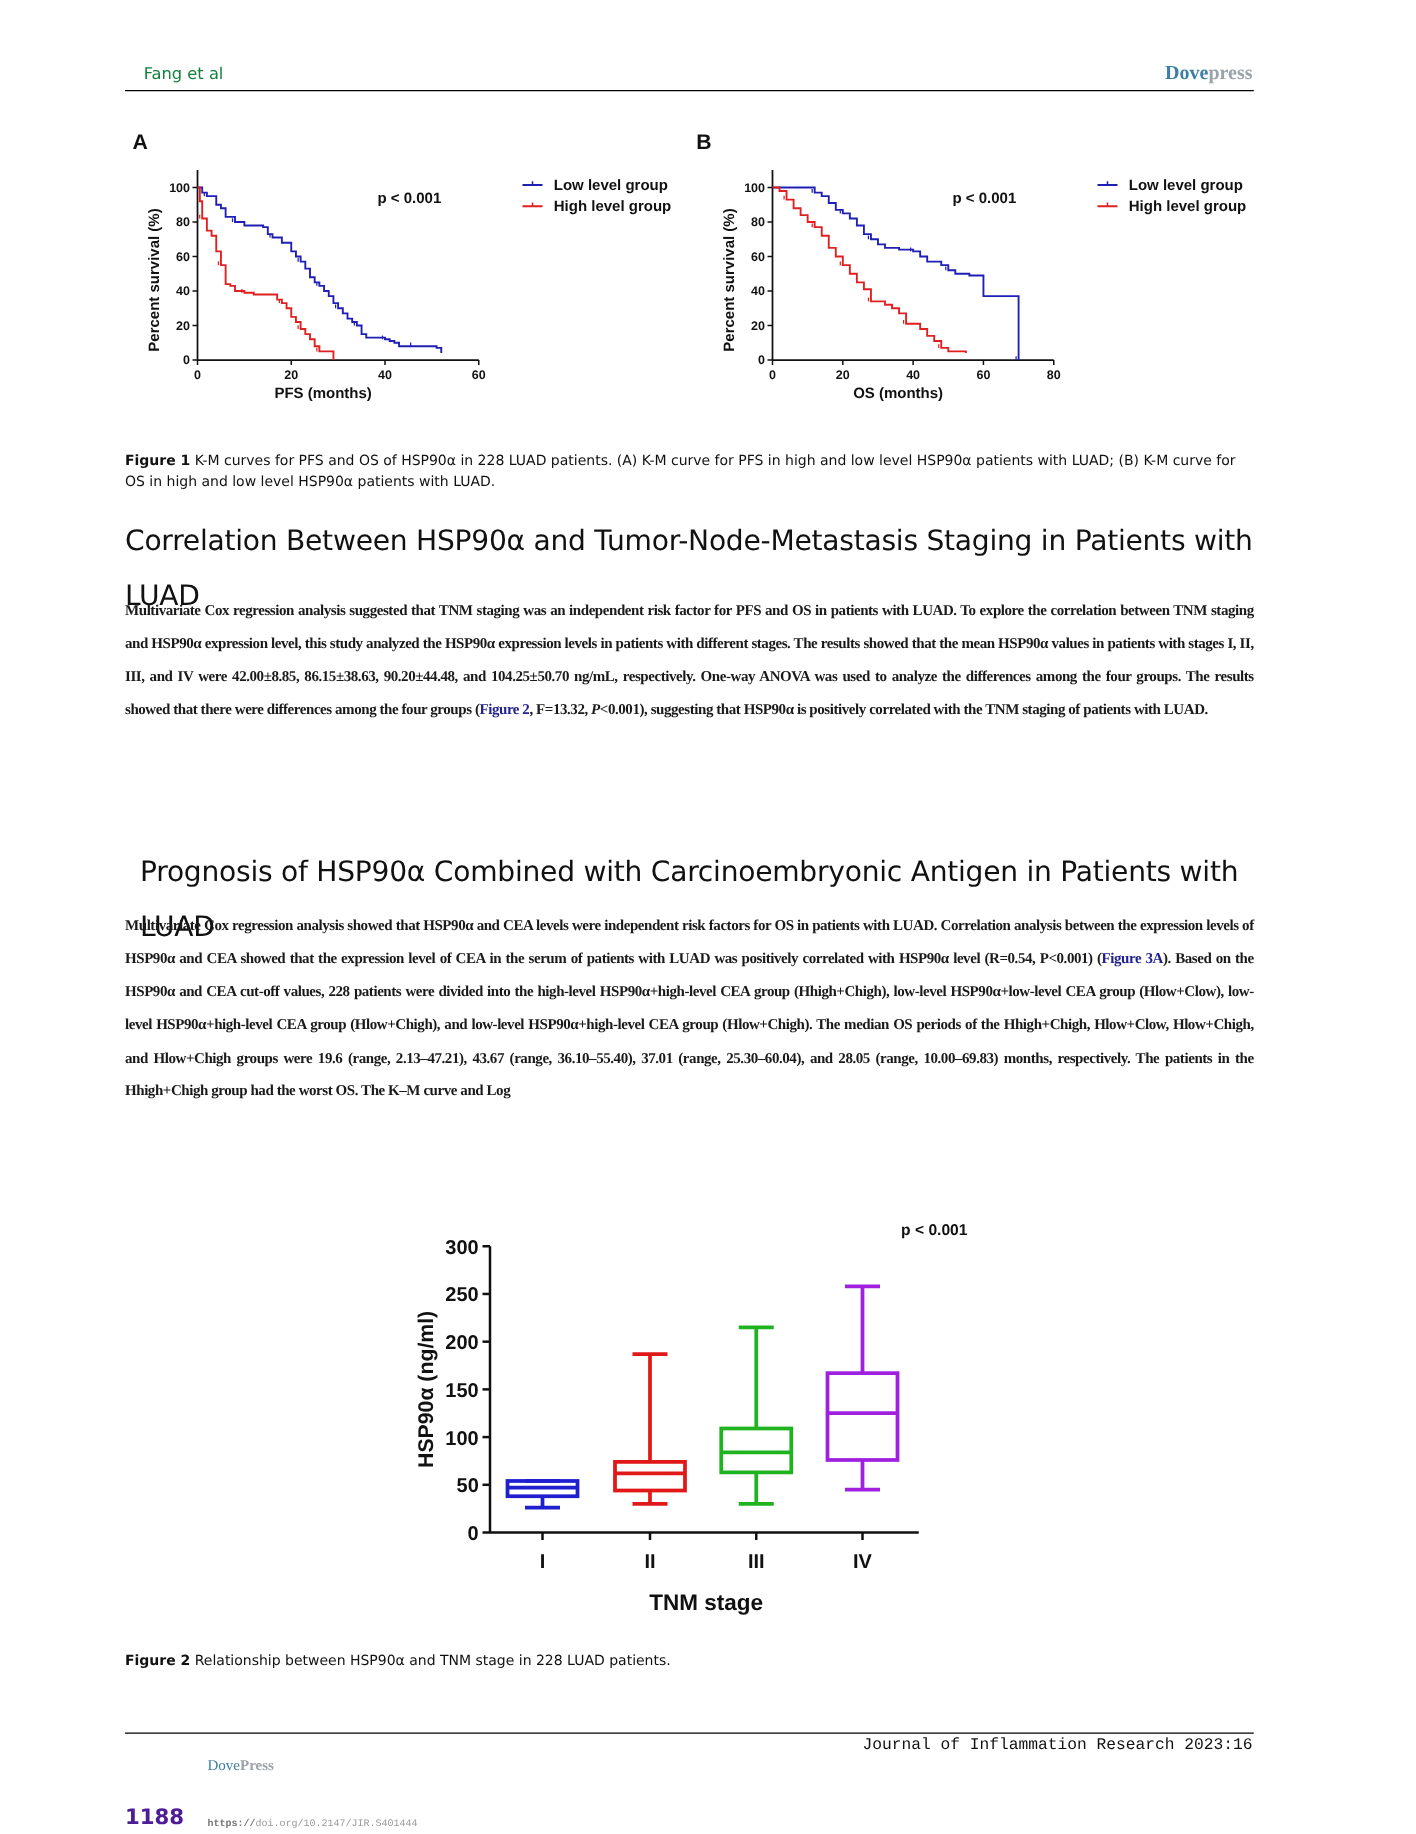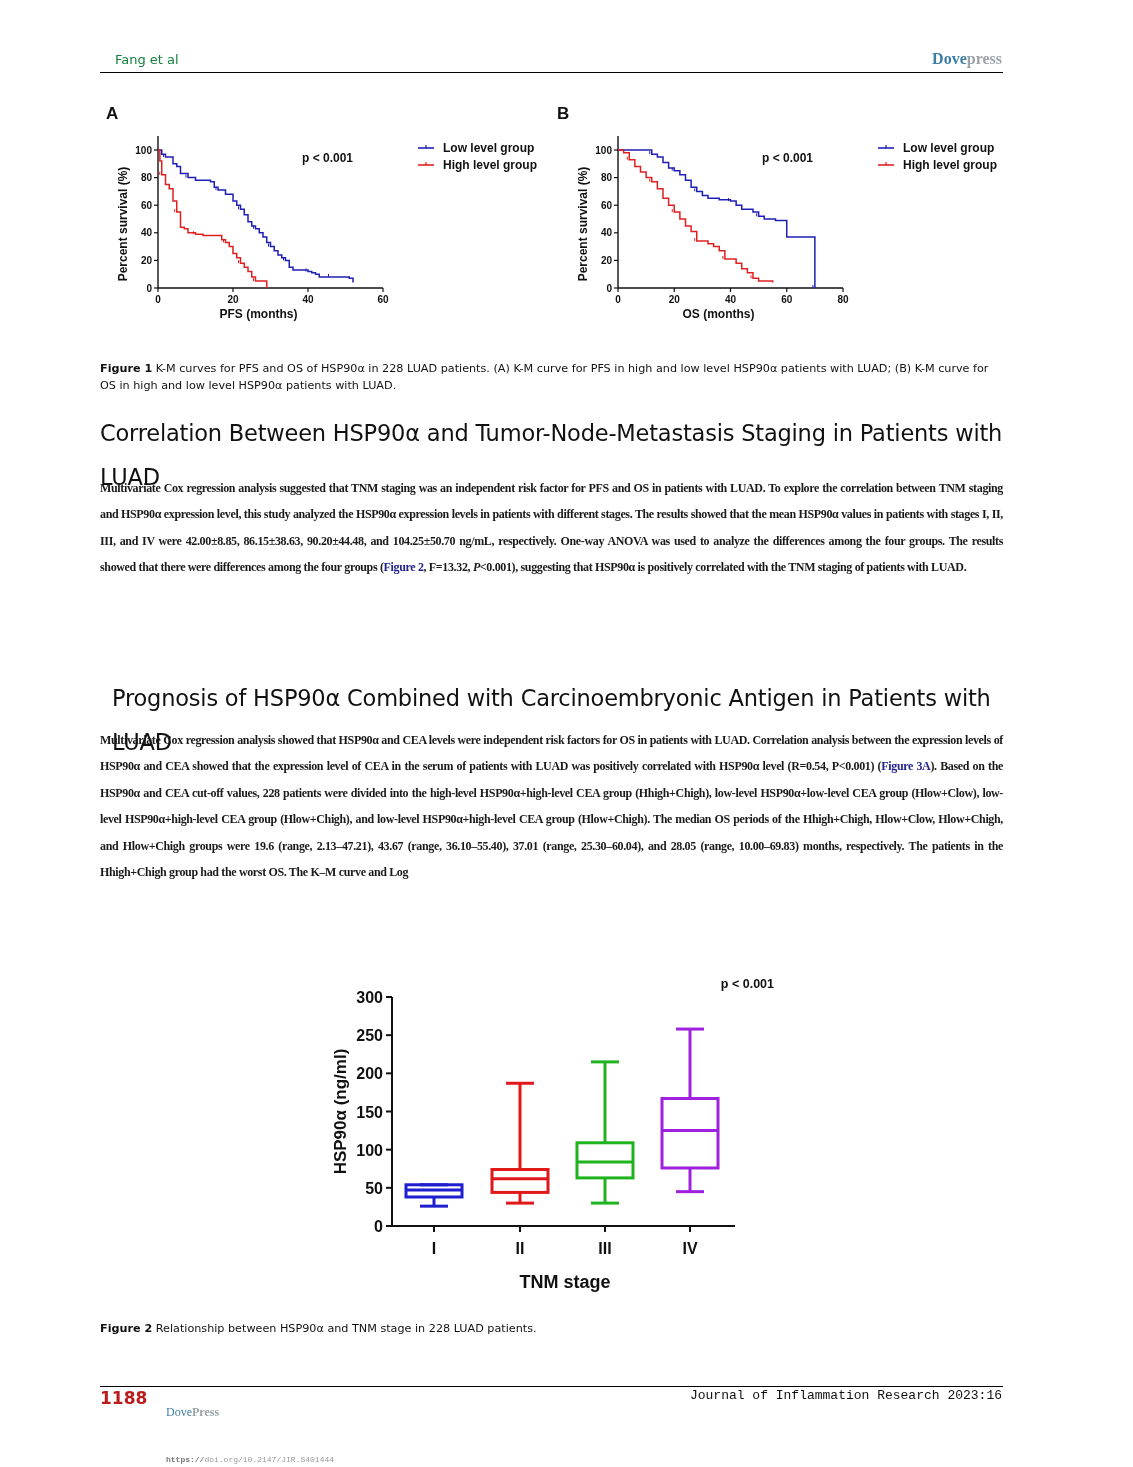--- a/index.html
+++ b/index.html
@@ -11,21 +11,21 @@
   .press { color: #9aa3aa; font-weight: bold; }
   .hdr-rule { left: 100px; top: 72px; width: 903px; height: 1px; background: #000; }
   .panel-label { font-family: "Liberation Sans", sans-serif; font-weight: bold; font-size: 17px; color: #111; }
   svg text { font-family: "Liberation Sans", sans-serif; }
   .caption { left: 100px; width: 905px; font-family: "DejaVu Sans", sans-serif; font-size: 11.2px; line-height: 17px; color: #111; }
   .caption b { font-weight: bold; }
   .h2 { left: 100px; width: 910px; font-family: "DejaVu Sans", sans-serif; font-size: 22.5px; line-height: 44px; color: #111; font-weight: normal; letter-spacing: -0.2px; }
   .para { left: 100px; width: 903px; font-family: "Liberation Serif", serif; font-size: 12px; line-height: 26.4px; text-align: justify; color: #1a1a1a; letter-spacing: -0.35px; font-weight: bold; }
   .link { color: #23238e; }
   .foot-rule { left: 100px; top: 1386px; width: 903px; height: 1px; background: #000; }
-  .page-num { left: 100px; top: 1388px; font-family: "DejaVu Sans", sans-serif; font-weight: bold; font-size: 17px; color: #b91c1c; }
+  .page-num { left: 100px; top: 1444px; font-family: "DejaVu Sans", sans-serif; font-weight: bold; font-size: 17px; color: #4c1d95; }
   .doi { left: 166px; top: 1419px; font-family: Liberation Mono, monospace; font-size: 8px; color: #999; margin-top: 36px; }
   .doi b { color: #777; }
   .foot-dove { left: 166px; top: 1405px; font-size: 12px; }
   .journal { right: 131px; top: 1388px; font-family: Liberation Mono, monospace; font-size: 13px; color: #111; }
 </style>
 </head>
 <body>
 
 <div class="abs hdr-left">Fang et al</div>
 <div class="abs hdr-right"><span class="dove">Dove</span><span class="press">press</span></div>

